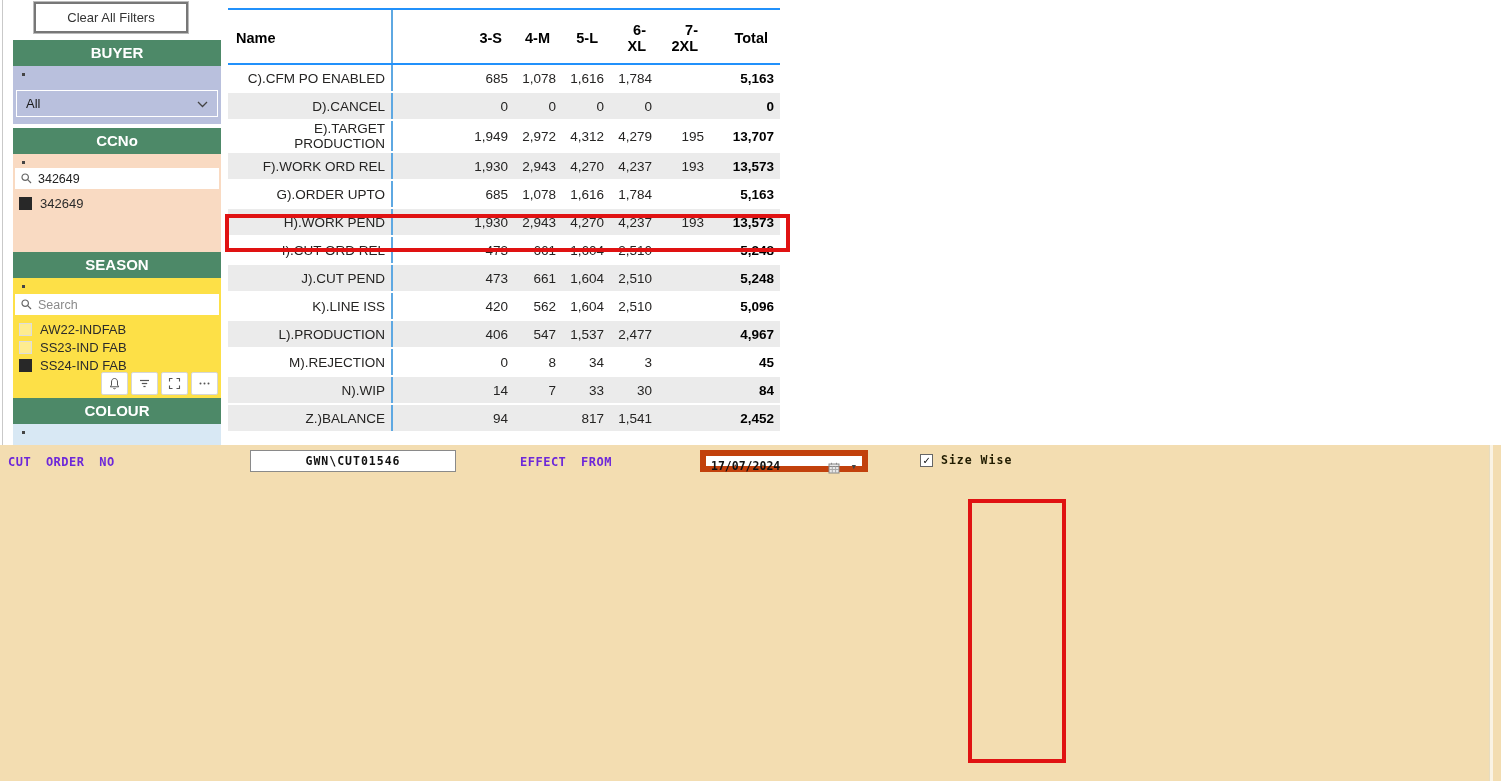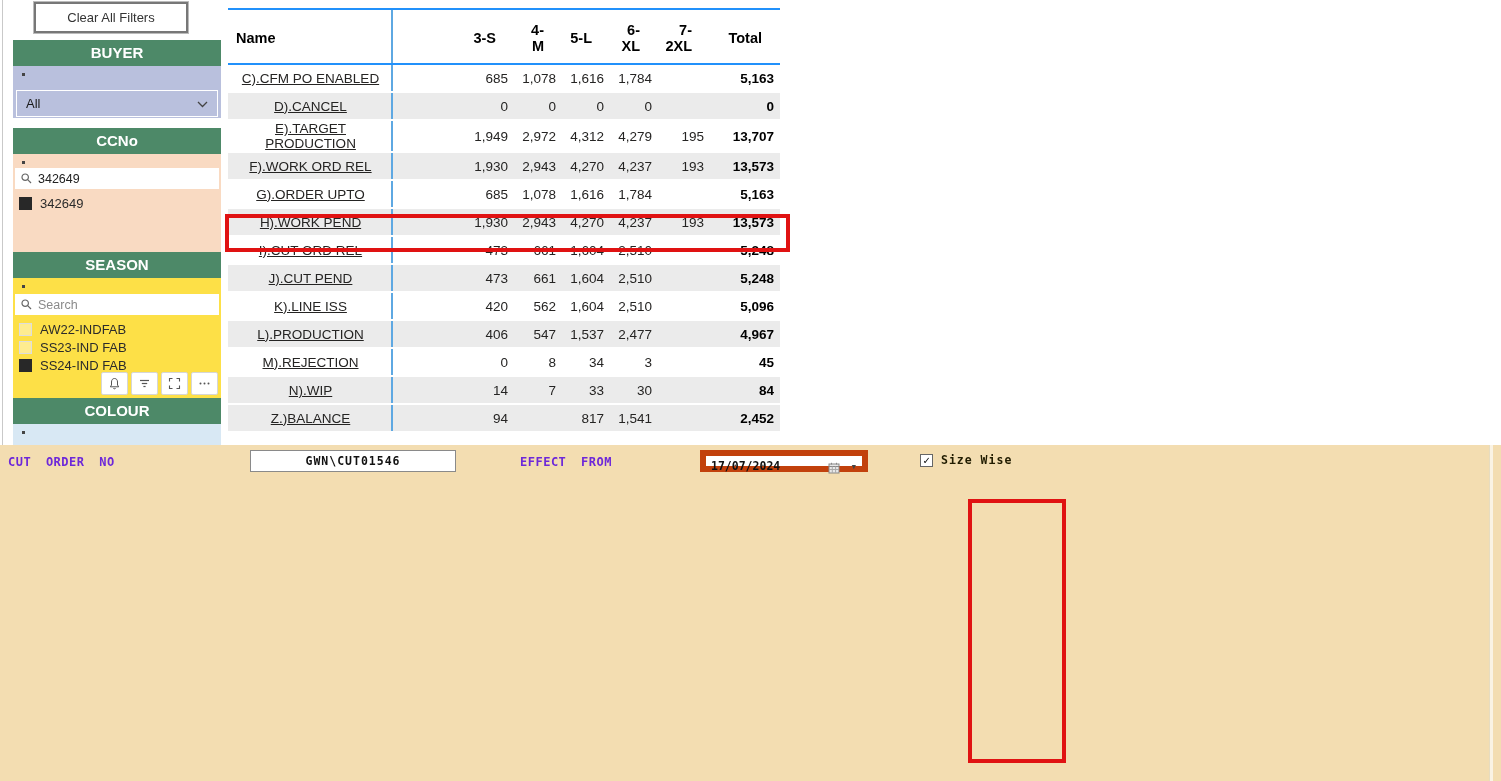--- a/index.html
+++ b/index.html
@@ -30,24 +30,24 @@
   .cb.checked { background:#282828; }
   .cb.unchecked { background:rgba(255,255,255,0.4); border:1px solid #ddd; }
   .season-icons { position:absolute; right:3px; bottom:3px; display:flex; gap:3px; }
   .season-icons .ic { width:27px; height:23px; background:#fff; border:1px solid #d6d6d6; border-radius:2px;
                       display:flex; align-items:center; justify-content:center; cursor:pointer; color:#555; font-weight:bold; }
 
   
   .matrix { position:absolute; left:228px; top:0; width:556px; height:445px; background:#fff; }
   .blue-top { position:absolute; left:0; top:8px; width:552px; height:2px; background:#2191fb; }
   .matrix table { position:absolute; left:0; top:10px; width:552px; border-collapse:collapse; table-layout:fixed; }
-  .matrix th { font-size:14.5px; color:#000; text-align:right; padding:12px 18px 9px 6px; border-bottom:2px solid #2191fb; font-weight:bold; }
+  .matrix th { font-size:14.5px; color:#000; text-align:right; padding:12px 12px 9px 6px; border-bottom:2px solid #2191fb; font-weight:bold; }
   .matrix th.namecol { text-align:left; padding-left:8px; }
   .matrix td { font-size:13.5px; color:#252423; text-align:right; height:28px; padding:0 6px; border-bottom:2px solid #fff; }
-  .matrix td.namecol { text-align:center; padding-left:8px;text-decoration:underline; }
+  .matrix td.namecol { text-align:right; padding-left:8px; }
   .matrix th.namecol, .matrix td.namecol { border-right:2px solid #5ea8e2; }
   .matrix tr.alt td { background:#ebebeb; }
   .matrix td.totalcol { font-weight:bold; color:#000; }
   .red-row-box { position:absolute; left:225px; top:214px; width:565px; height:38px; border:4px solid #e01212; z-index:6; }
 
   
   .wf { position:absolute; left:0; top:445px; width:1501px; height:336px; background:#f3ddb1;
         font-family:"DejaVu Sans Mono", monospace; }
   .wf-edge { position:absolute; left:1489px; top:0; width:4px; height:336px; background:#faf3e4; border-left:1px solid #e7dcc0; }
   .wf-label { position:absolute; top:10px; font-size:12px; font-weight:bold; color:#6d28d9; letter-spacing:0.5px; word-spacing:7px;text-align:center; }
@@ -67,21 +67,21 @@
 <body>
 
 <div id="screen">
 
   <div class="top-line"></div>
 
   <div class="filter-pane">
     <button class="clear-btn">Clear All Filters</button>
 
     <div class="slicer-header" style="top:40px">BUYER</div>
-    <div class="slicer-body" style="top:66px;height:52px;background:#b9c0dd">
+    <div class="slicer-body" style="top:66px;height:58px;background:#b9c0dd">
       <span class="dot"></span>
       <div class="pbi-dropdown">
         <span>All</span>
         <svg width="11" height="7" viewBox="0 0 11 7">
             <polyline points="1,1 5.5,5.5 10,1" fill="none" stroke="#444" stroke-width="1.3"></polyline>
           </svg>
       </div>
     </div>
 
     <div class="slicer-header" style="top:128px">CCNo</div>

